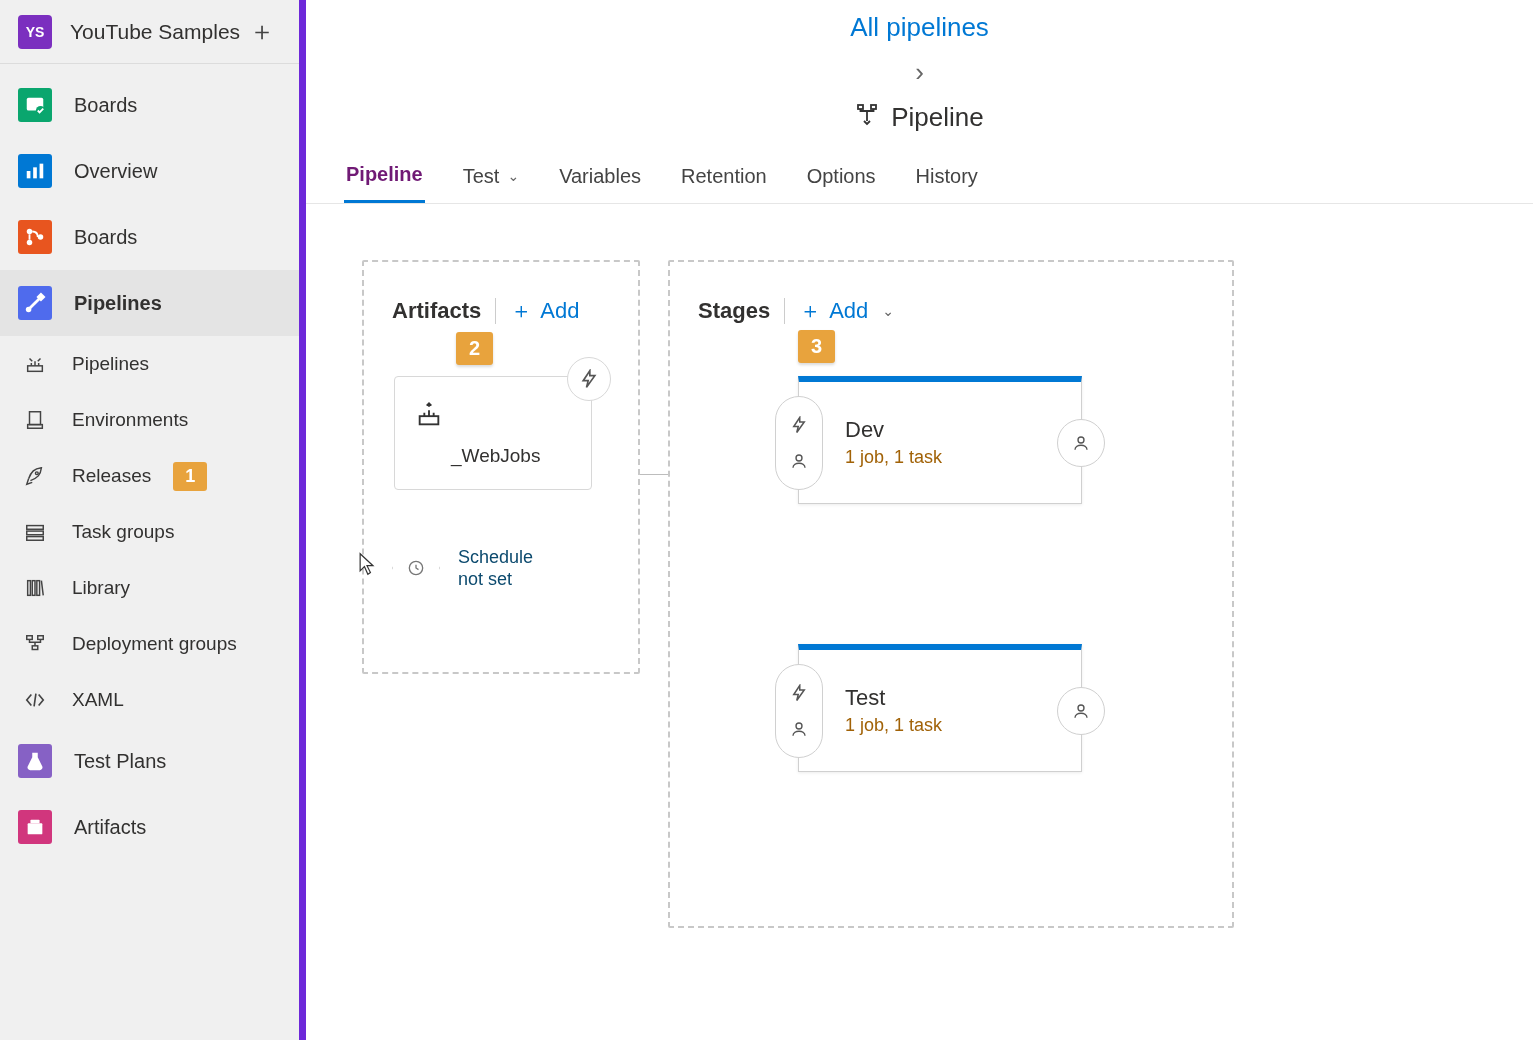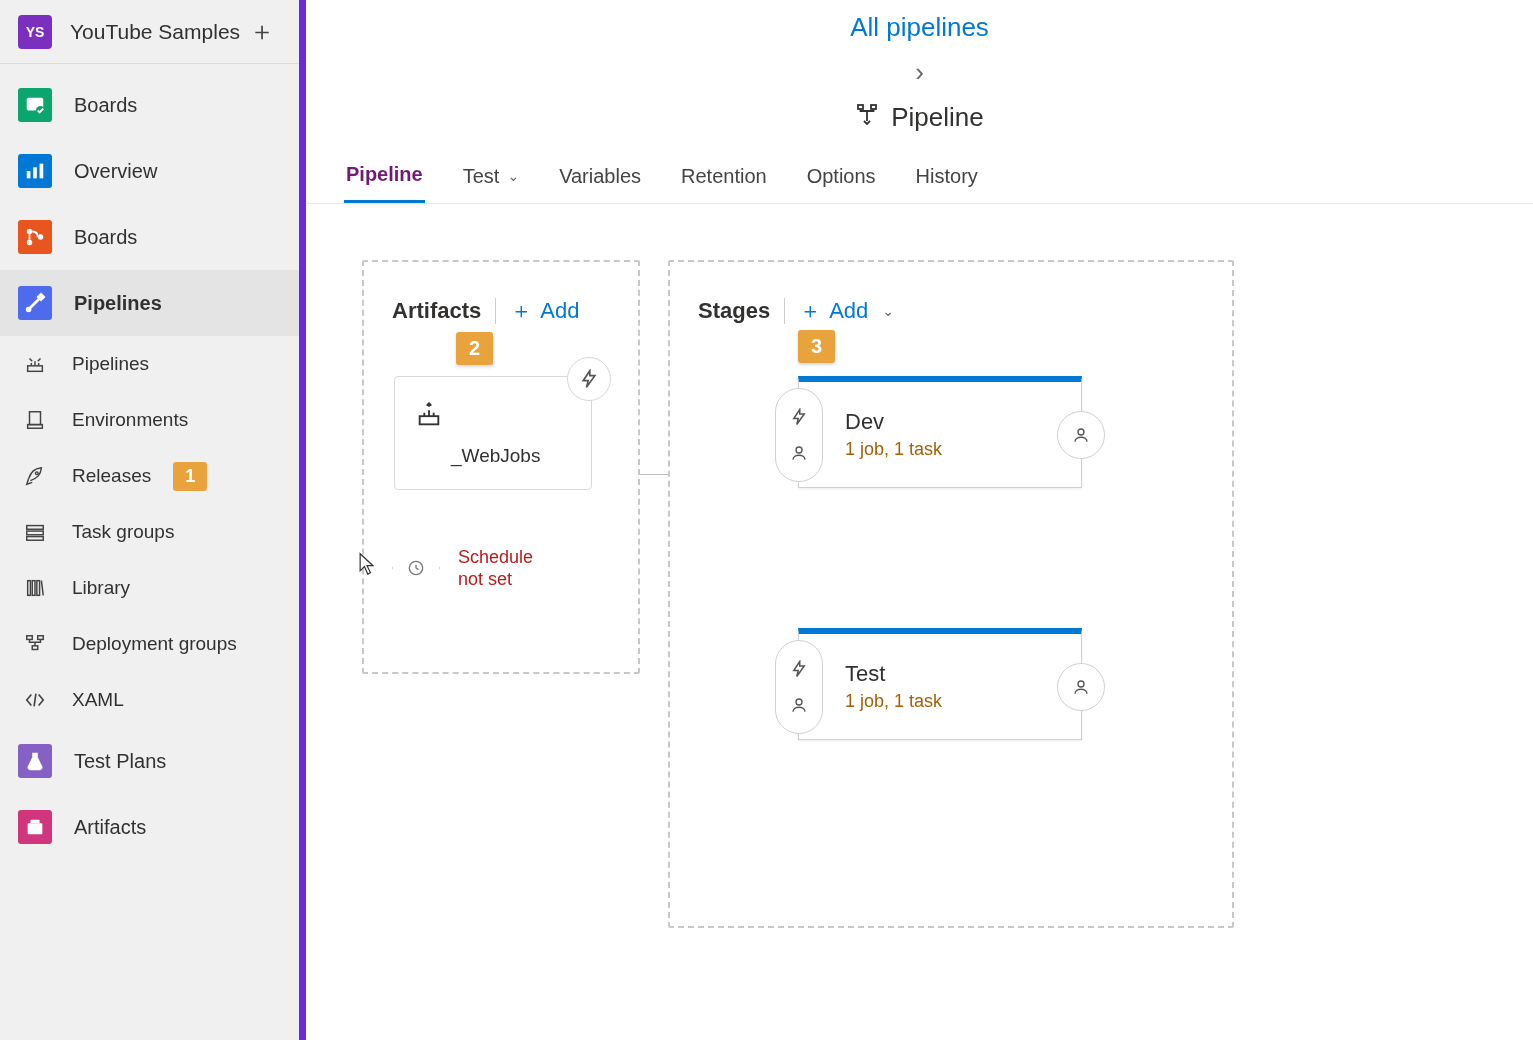--- a/index.html
+++ b/index.html
@@ -48,25 +48,25 @@
   .add-link { color: #0078d4; display: flex; align-items: center; gap: 8px; cursor: pointer; }
   .plus-sm { font-size: 22px; font-weight: 400; }
 
   .callout { position: absolute; background: #e8a33d; color: #fff; font-size: 20px; font-weight: 600; padding: 5px 13px; border-radius: 3px; box-shadow: 0 2px 3px rgba(0,0,0,0.15); }
 
   .artifact-card { position: relative; border: 1px solid #d8d8d8; border-radius: 4px; padding: 24px 20px 22px; width: 198px; margin-top: 14px; margin-left: 2px; }
   .artifact-card .trig { position: absolute; top: -20px; right: -20px; width: 44px; height: 44px; border: 1px solid #d8d8d8; border-radius: 50%; background: #fff; display: flex; align-items: center; justify-content: center; }
   .artifact-card .art-icon { margin-bottom: 12px; }
   .artifact-card .art-name { font-size: 19px; margin-left: 36px; }
 
-  .schedule { display: flex; align-items: center; gap: 18px; margin-top: 54px; color: #b91c1c; font-size: 18px; }
+  .schedule { display: flex; align-items: center; gap: 18px; margin-top: 54px; color: #0c4a6e; font-size: 18px; }
   .schedule .hex { width: 48px; height: 48px; border: 1px solid #ccc; display: flex; align-items: center; justify-content: center; transform: rotate(0deg); clip-path: polygon(25% 5%, 75% 5%, 100% 50%, 75% 95%, 25% 95%, 0 50%); background:#fff; }
   .schedule .txt { line-height: 1.25; }
 
-  .stage-card { position: relative; width: 284px; height: 112px; border: 1px solid #d0d0d0; border-top: 6px solid #0078d4; background: #fff; margin-left: 100px; margin-bottom: 140px; box-shadow: 0 1px 3px rgba(0,0,0,0.08); display:flex; align-items:center; padding-left:46px; }
+  .stage-card { position: relative; width: 284px; height: 128px; border: 1px solid #d0d0d0; border-top: 6px solid #0078d4; background: #fff; margin-left: 100px; margin-bottom: 140px; box-shadow: 0 1px 3px rgba(0,0,0,0.08); display:flex; align-items:center; padding-left:46px; }
   .stage-card:first-of-type { margin-top: 46px; }
   .stage-pill-left { position:absolute; left:-24px; top:50%; transform:translateY(-50%); width:48px; height:94px; border:1px solid #d0d0d0; border-radius:24px; background:#fff; display:flex; flex-direction:column; align-items:center; justify-content:space-around; padding:10px 0; }
   .stage-pill-right { position:absolute; right:-24px; top:50%; transform:translateY(-50%); width:48px; height:48px; border:1px solid #d0d0d0; border-radius:50%; background:#fff; display:flex; align-items:center; justify-content:center; }
   .stage-name { font-size: 22px; font-weight: 400; margin-bottom: 4px; }
   .stage-meta { color: #a16207; font-size: 18px; }
 
   .connector { position:absolute; height:1px; background:#bdbdbd; }
 
   .cursor { position:absolute; width:18px; height:24px; }
   .cursor svg { width:100%; height:100%; }

